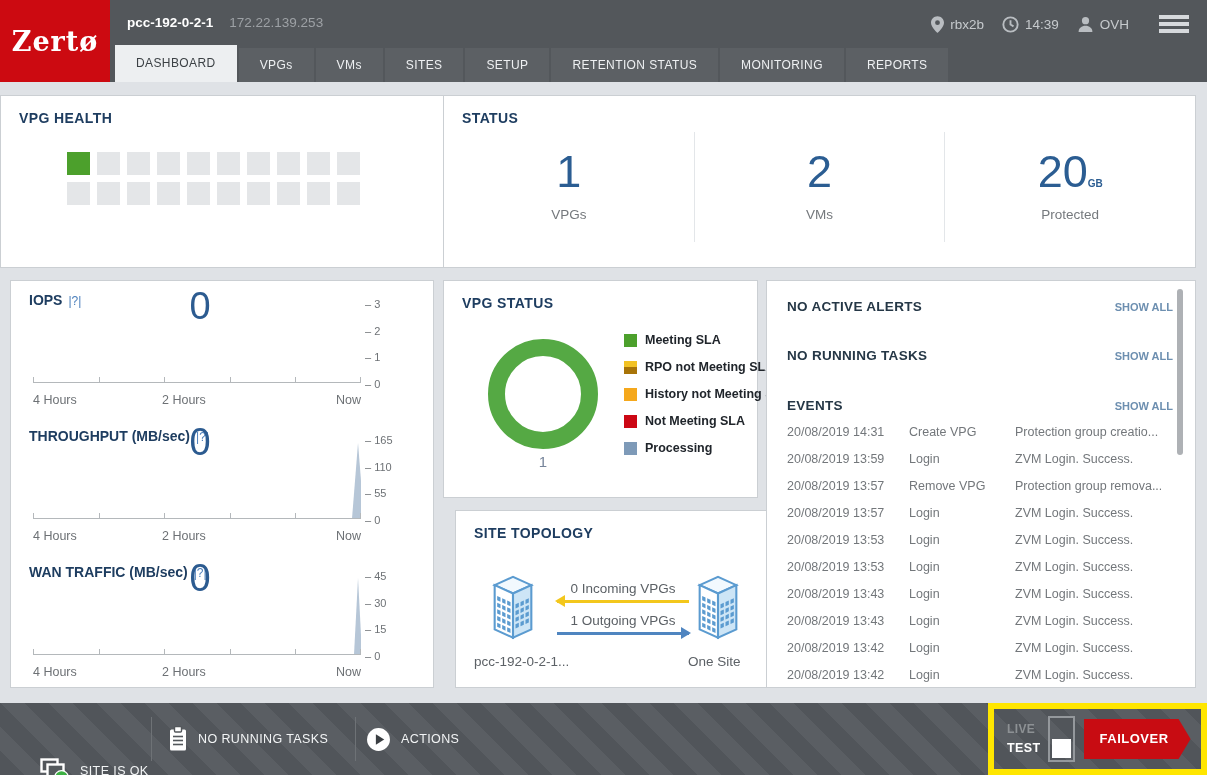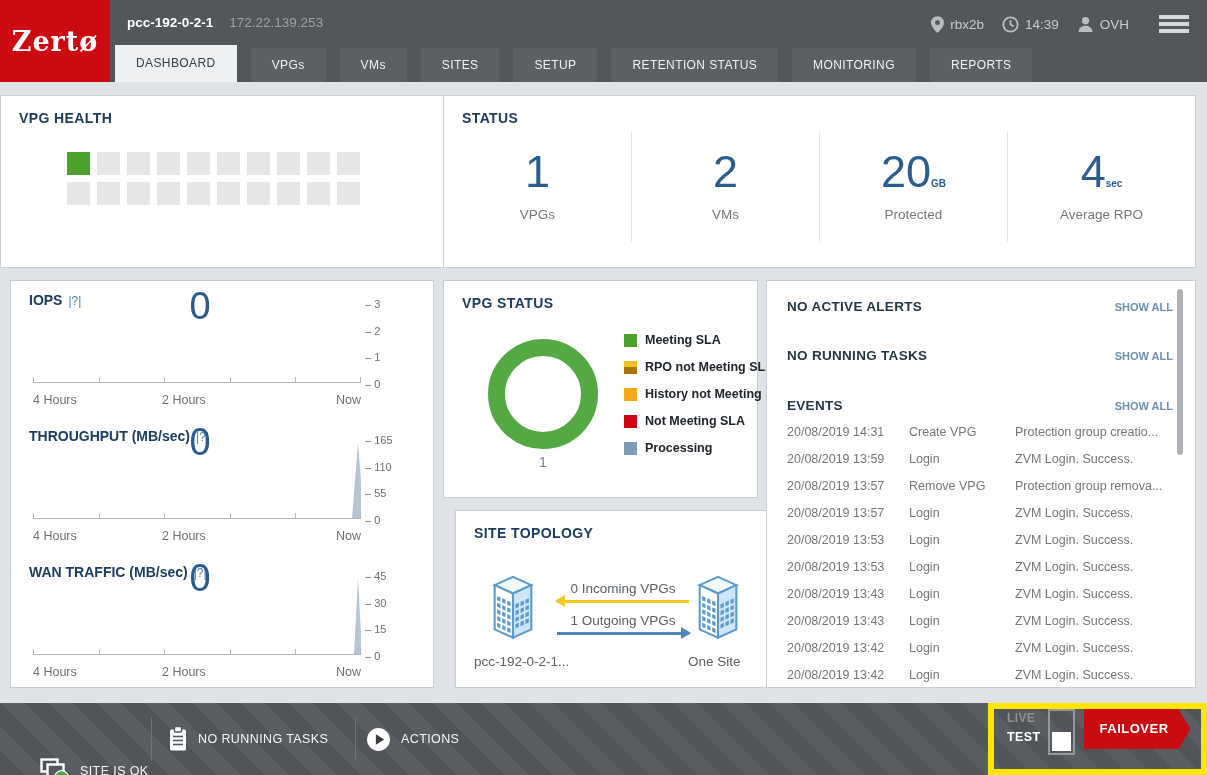--- a/index.html
+++ b/index.html
@@ -18,21 +18,21 @@
           color:#fff; font-family:"DejaVu Serif", serif; font-weight:bold; font-size:27px; letter-spacing:1px; }
   .host-row { position:absolute; left:127px; top:15px; display:flex; gap:16px; font-size:13.5px; }
   .hostname { color:#fff; font-weight:600; }
   .ip { color:#9da1a5; }
   .top-icons { position:absolute; right:18px; top:12px; display:flex; align-items:center; gap:8px;
                color:#c6cacd; font-size:13.5px; }
   .top-icons .grp { display:flex; align-items:center; gap:6px; margin-left:10px; }
   .hamburger { width:30px; margin-left:22px; cursor:pointer; }
   .hamburger div { height:4px; background:#d6d9dc; margin:3px 0; }
   
-  .tabs { position:absolute; left:115px; bottom:0; display:flex; align-items:flex-end; gap:14px; }
+  .tabs { position:absolute; left:115px; bottom:0; display:flex; align-items:flex-end; gap:2px; }
   .tab { background:#5c6064; color:#eef0f2; font-size:12px; letter-spacing:.4px;
          height:34px; line-height:34px; padding:0 21px; cursor:pointer; white-space:nowrap; }
   .tab.active { background:#edeff1; color:#3c4145; height:37px; line-height:37px; }
   
   .panel { position:absolute; background:#fff; border:1px solid #cbcfd3; }
   .panel-title { position:absolute; left:18px; top:14px; font-size:14px; font-weight:bold;
                  color:#1e3d60; letter-spacing:.4px; }
   #p-vpg-health { left:0; top:95px; width:480px; height:173px; }
   #p-status     { left:443px; top:95px; width:753px; height:173px; }
   #p-charts     { left:10px; top:280px; width:424px; height:408px; }
@@ -105,21 +105,21 @@
   .rp-scroll { position:absolute; right:12px; top:8px; width:6px; height:166px; background:#aeb1b5; border-radius:3px; }
   
   .footer { position:absolute; left:0; top:703px; width:1207px; height:72px;
     background:repeating-linear-gradient(45deg,#51555a 0px,#51555a 17px,#5a5e63 17px,#5a5e63 34px); }
   .f-item { position:absolute; top:0; height:72px; display:flex; align-items:center; gap:10px;
             color:#f2f4f5; font-size:12.5px; letter-spacing:.4px; }
   .f-div { position:absolute; top:14px; height:44px; width:1px; background:#6e7276; }
   .f-site { left:40px;margin-top:32px; } .f-tasks { left:168px; } .f-actions { left:366px; cursor:pointer; }
   
   .hl-box { position:absolute; right:0; top:0; width:219px; height:72px;
-            border:6px solid #ffe600; display:flex; align-items:flex-start; padding-left:13px; }
+            border:6px solid #ffe600; display:flex; align-items:center; padding-left:13px; }
   .toggle-labels { display:flex; flex-direction:column; justify-content:center; line-height:1.55; }
   .lbl-live { color:#8d9194; font-size:12px; font-weight:bold; letter-spacing:.4px; }
   .lbl-test { color:#fff; font-size:12.5px; font-weight:bold; letter-spacing:.4px; }
   .toggle { width:27px; height:46px; border:2px solid #94989c; margin-left:7px; padding:2px;
             display:flex; flex-direction:column; cursor:pointer; }
   .toggle .half-top { flex:1; }
   .toggle .half-bot { height:19px; background:#fff; }
   .failover-btn { margin-left:9px; width:107px; height:40px; background:#c80c12; border:none;
       color:#fff; font-family:inherit; font-size:13px; font-weight:bold; letter-spacing:.5px;
       line-height:40px; text-align:center; cursor:pointer; padding-right:6px;
@@ -206,24 +206,20 @@
       <div class="stat-value"><span>1</span><span class="stat-unit"></span></div>
       <div class="stat-label">VPGs</div>
     </div>
     <div class="stat">
       <div class="stat-value"><span>2</span><span class="stat-unit"></span></div>
       <div class="stat-label">VMs</div>
     </div>
     <div class="stat">
       <div class="stat-value"><span>20</span><span class="stat-unit">GB</span></div>
       <div class="stat-label">Protected</div>
-    </div>
-    <div class="stat">
-      <div class="stat-value"><span>4</span><span class="stat-unit">sec</span></div>
-      <div class="stat-label">Average RPO</div>
     </div>
   </div>
 </div>
 
 <div class="panel" id="p-charts">
   <div class="chart">
     <div class="chart-title"><span>IOPS</span><span class="chart-help">|?|</span></div>
     <div class="chart-value">0</div>
     <div class="plot">
       <div class="tick" style="left:0"></div>

